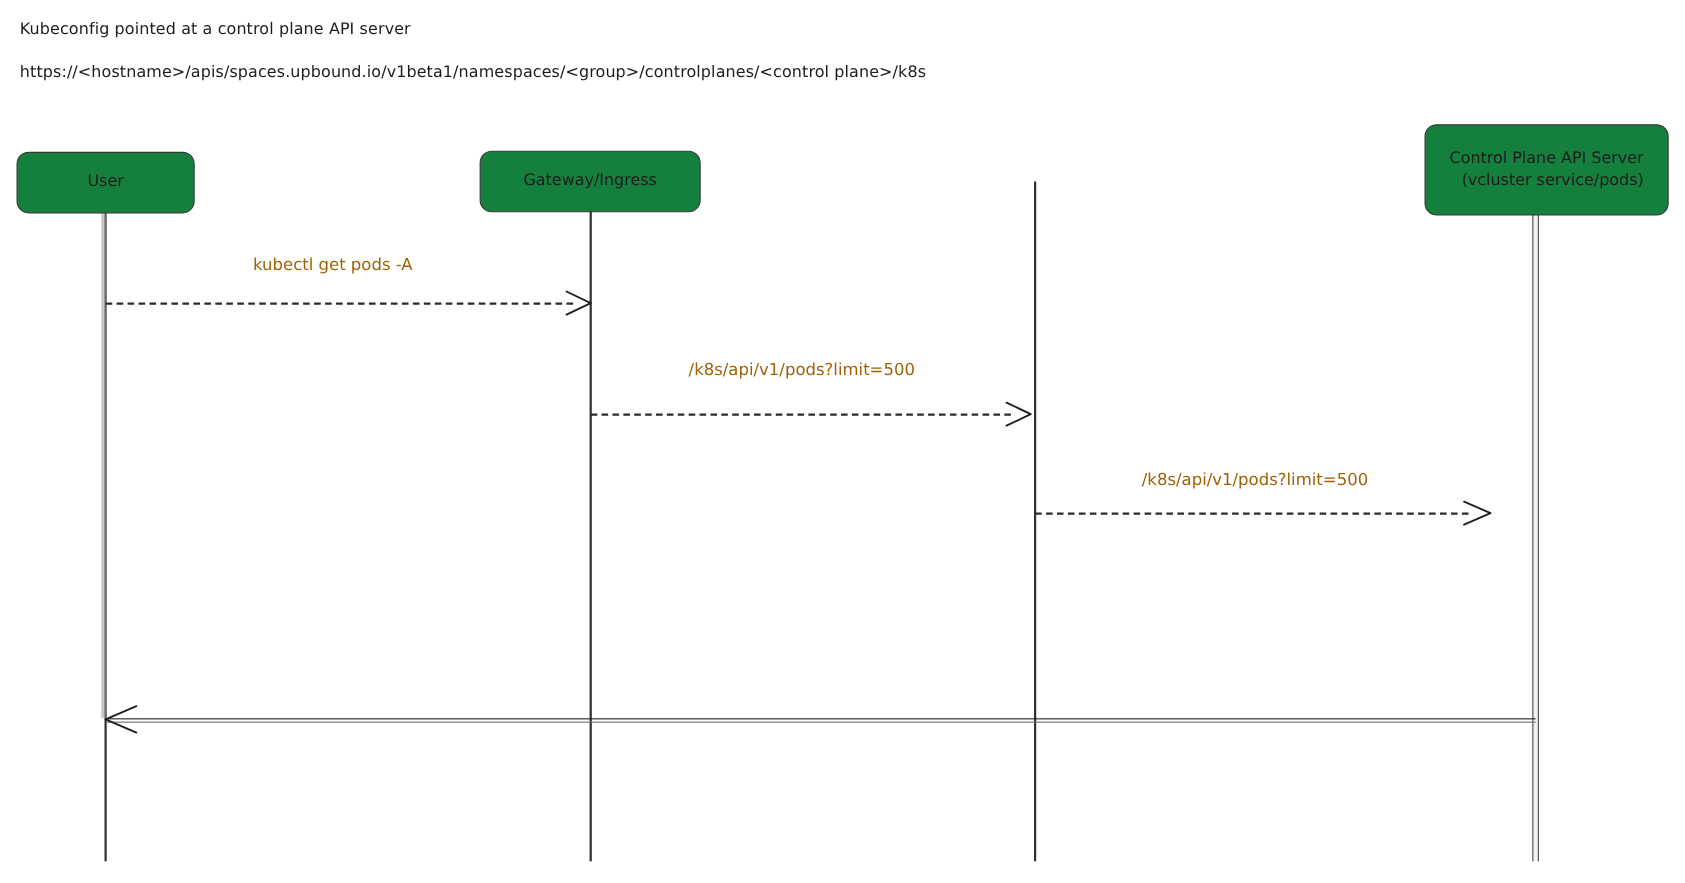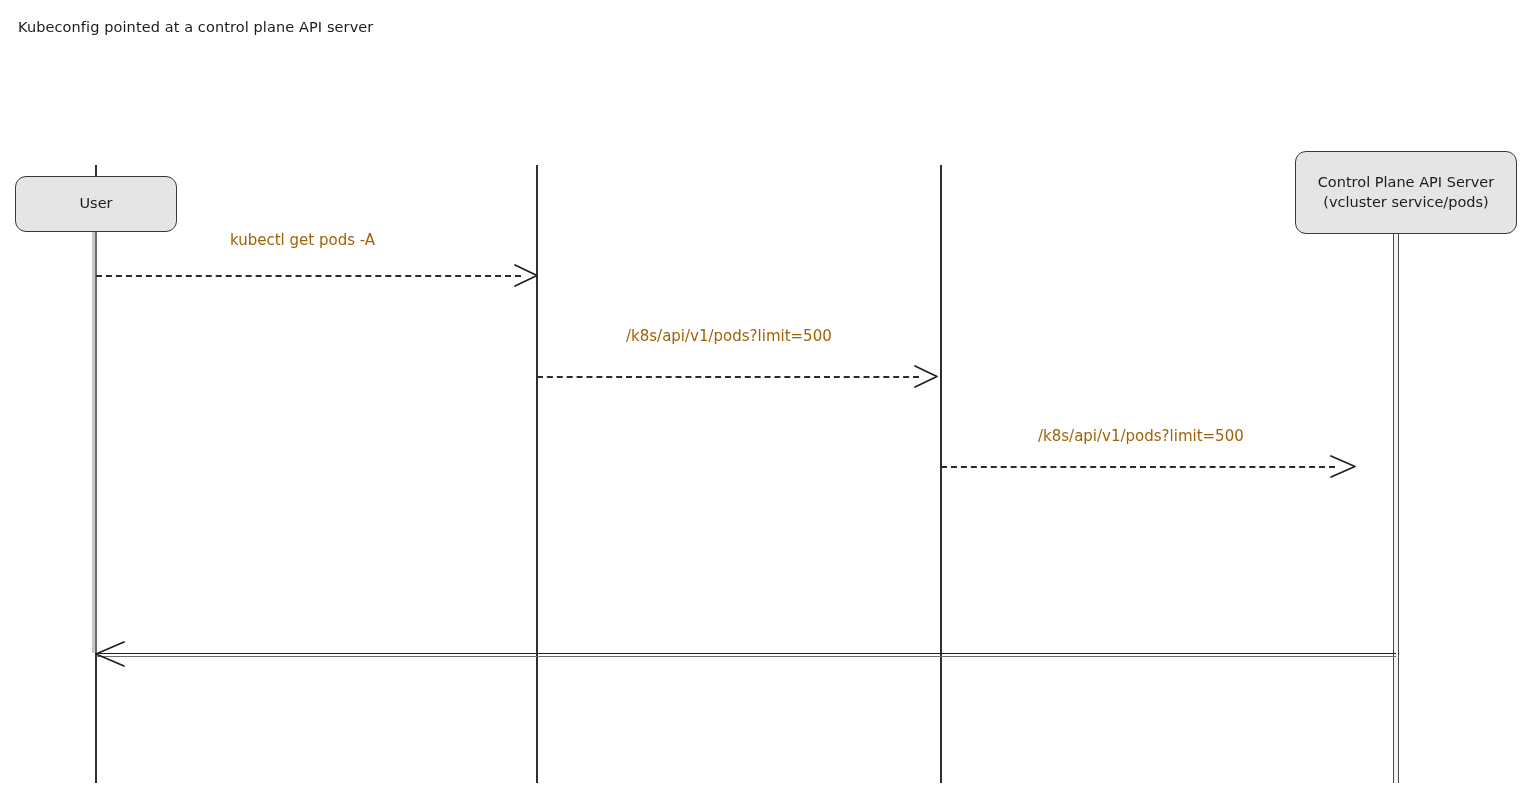--- a/index.html
+++ b/index.html
@@ -32,27 +32,26 @@
     letter-spacing: 0.1px;
   }
   #caption-title { left: 18px; top: 19px; }
   #caption-url   { left: 18px; top: 58px; }
 
   .participant-box {
     position: absolute;
     box-sizing: border-box;
     border: 1.4px solid #39393b;
     border-radius: 11px;
-    background: #e5e5e5;
+    background: #15803d;
     display: flex;
     align-items: center;
     justify-content: center;
-    text-align: center;
+    text-align: right;
     z-index: 5;
-    margin-top: 38px;
   }
   .participant-label {
     font-size: 14.5px;
     line-height: 1.32;
     color: #1c1c1c;
     white-space: pre-line;
     padding: 0 8px;
   }
 
   .lifeline {
@@ -97,35 +96,39 @@
     z-index: 4;
   }
   .arrowhead svg { display: block; overflow: visible; }
 </style>
 </head>
 <body>
 
 <div id="diagram-root">
 
   <div class="caption" id="caption-title">Kubeconfig pointed at a control plane API server</div>
+  <div class="caption" id="caption-url">https://&lt;hostname&gt;/apis/spaces.upbound.io/v1beta1/namespaces/&lt;group&gt;/controlplanes/&lt;control plane&gt;/k8s</div>
 
   <div class="lifeline" style="left:95px; top:165px; width:1.6px; height:618px;"></div>
 
   <div class="lifeline" style="left:536px; top:165px; width:1.6px; height:618px;"></div>
 
   <div class="lifeline" style="left:940px; top:165px; width:1.6px; height:618px;"></div>
 
   <div class="lifeline double" style="left:1393px; top:165px; width:4.2px; height:618px;"></div>
 
   <div class="lifeline" style="left:92px; top:193px; width:4.5px; height:460px; background:#9a9a9c; opacity:0.55;"></div>
 
   <div class="participant-box" style="left:15px; top:138px; width:162px; height:56px;">
     <span class="participant-label">User</span>
   </div>
 
+  <div class="participant-box" style="left:436px; top:137px; width:201px; height:56px;">
+    <span class="participant-label">Gateway/Ingress</span>
+  </div>
 
 
   <div class="participant-box" style="left:1295px; top:113px; width:222px; height:83px;">
     <span class="participant-label">Control Plane API Server
 (vcluster service/pods)</span>
   </div>
 
   <div class="msg-label" style="left:230px; top:231px;">kubectl get pods -A</div>
   <div class="msg-line dashed" style="left:96px; top:275px; width:425px;"></div>
   <div class="arrowhead" style="left:513px; top:262px;">

